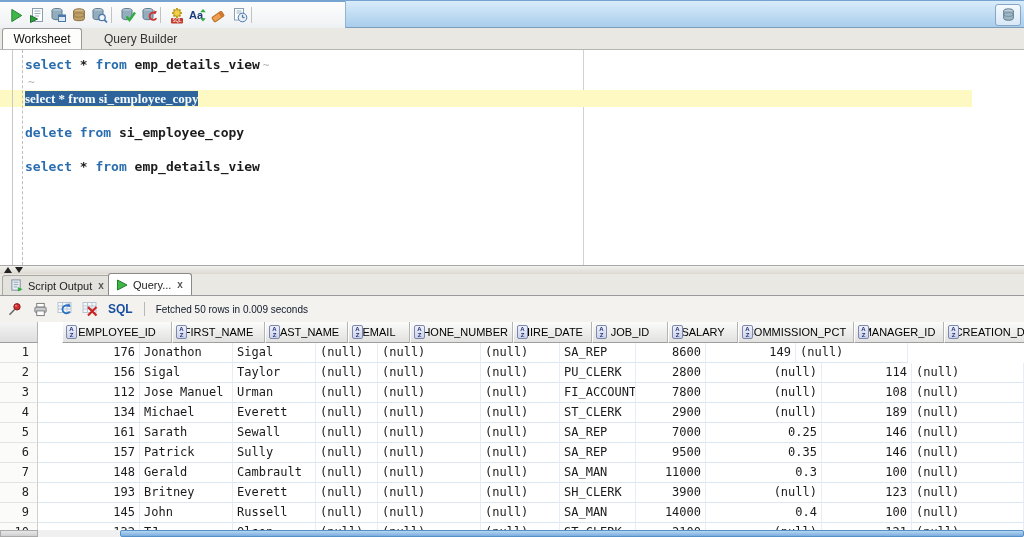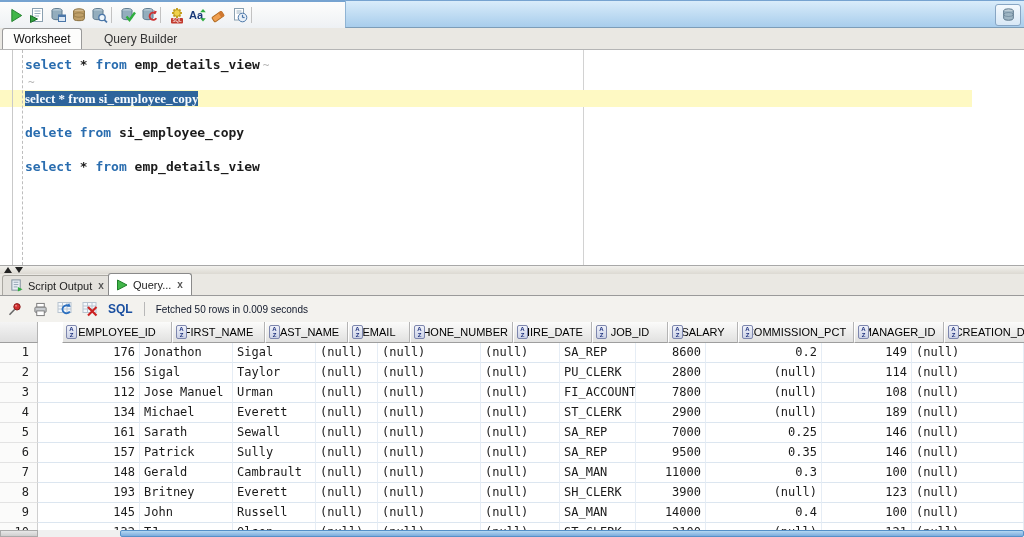--- a/index.html
+++ b/index.html
@@ -368,21 +368,20 @@
         <div class="grow">
           <div class="rownum" style="width: 38px;">1</div>
           <div class="gcell ar" style="width: 102px;">176</div>
           <div class="gcell al" style="width: 93px;">Jonathon</div>
           <div class="gcell al" style="width: 83px;">Sigal</div>
           <div class="gcell al" style="width: 62px;">(null)</div>
           <div class="gcell al" style="width: 103px;">(null)</div>
           <div class="gcell al" style="width: 79px;">(null)</div>
           <div class="gcell al" style="width: 76px;">SA_REP</div>
           <div class="gcell ar" style="width: 70px;">8600</div>
-          <div class="gcell ar" style="width: 116px;">0.2</div>
           <div class="gcell ar" style="width: 90px;">149</div>
           <div class="gcell al" style="width: 112px;">(null)</div>
         </div>
         <div class="grow">
           <div class="rownum" style="width: 38px;">2</div>
           <div class="gcell ar" style="width: 102px;">156</div>
           <div class="gcell al" style="width: 93px;">Sigal</div>
           <div class="gcell al" style="width: 83px;">Taylor</div>
           <div class="gcell al" style="width: 62px;">(null)</div>
           <div class="gcell al" style="width: 103px;">(null)</div>

